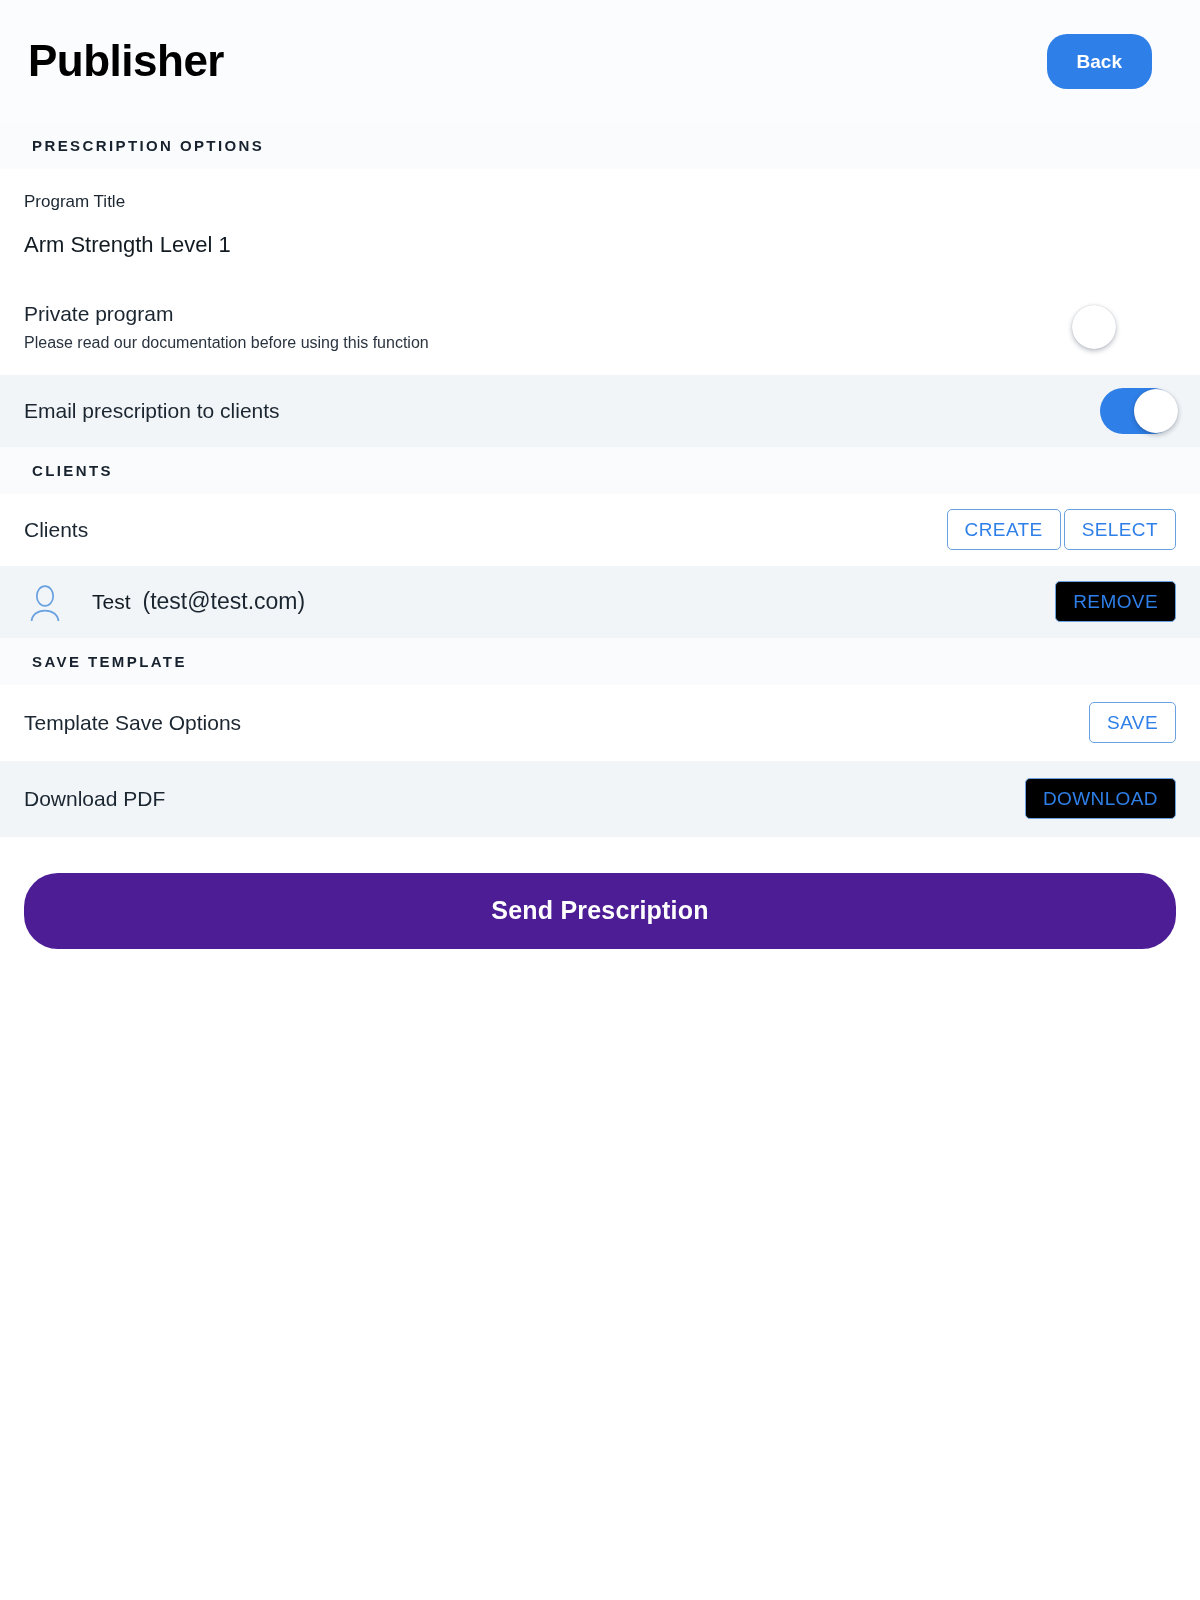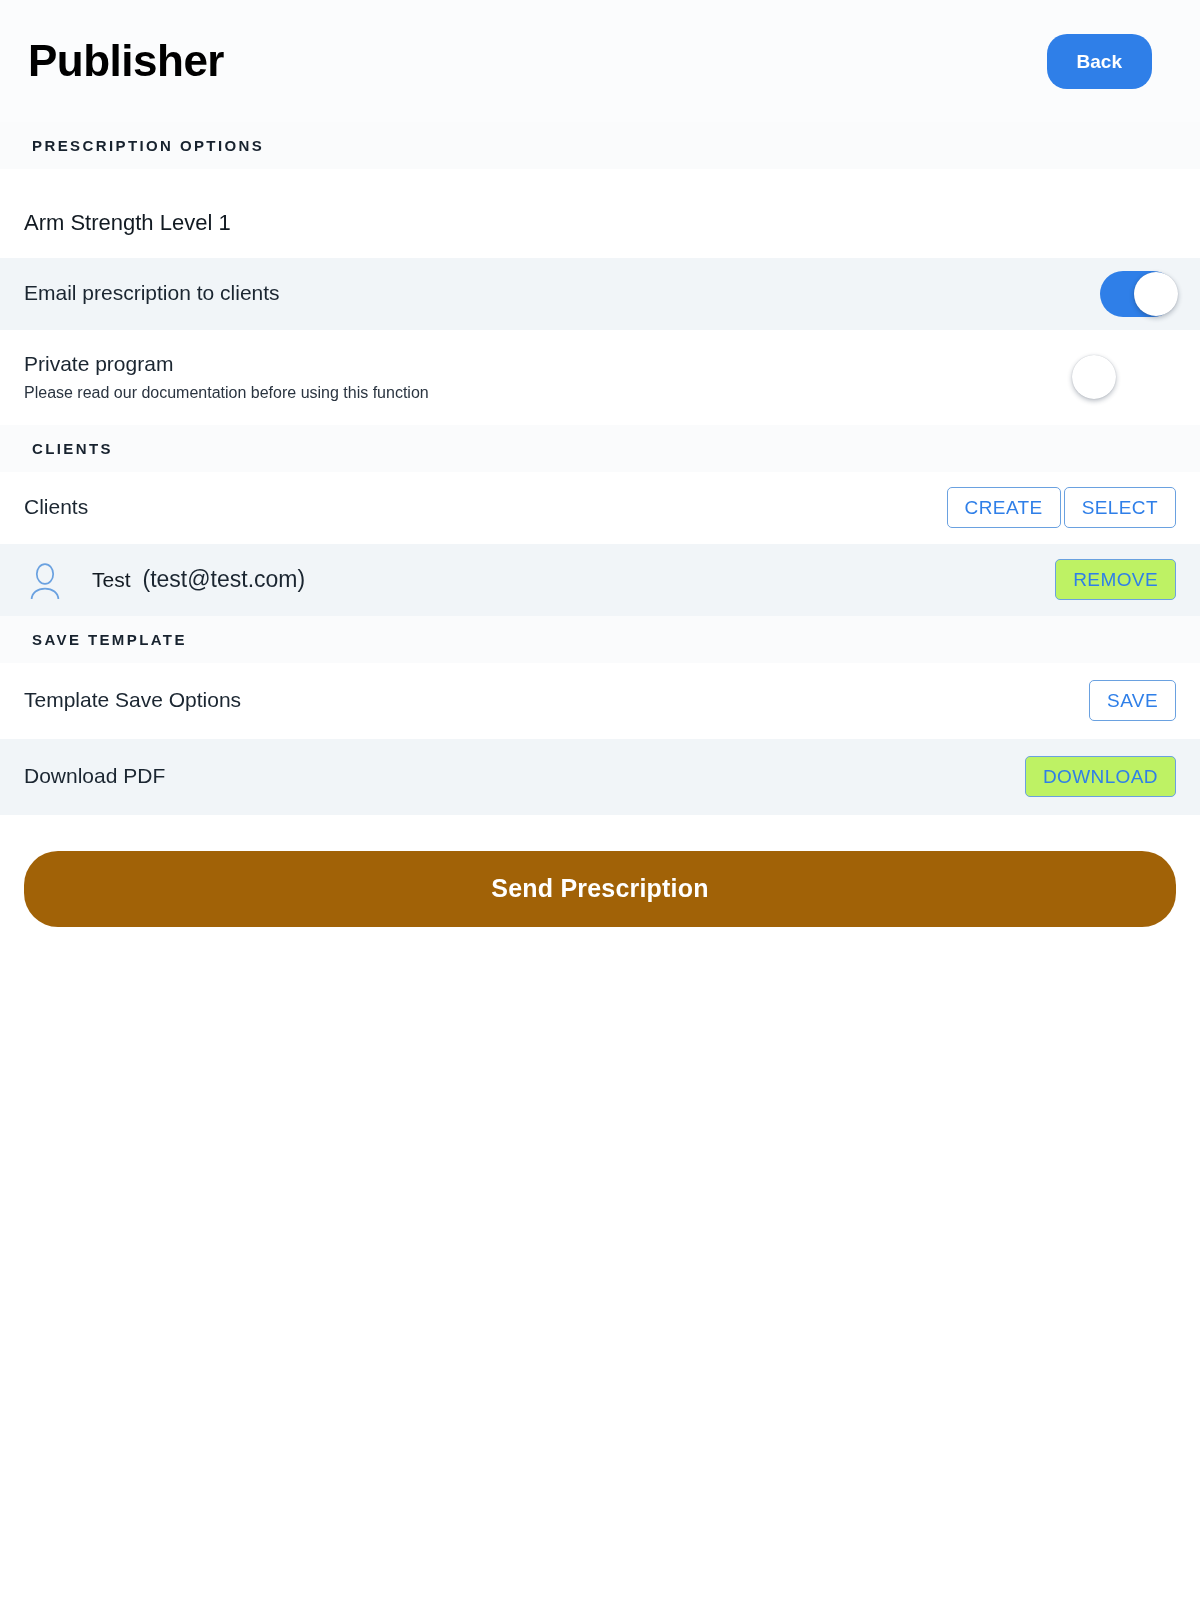--- a/index.html
+++ b/index.html
@@ -159,21 +159,21 @@
     color: #2f7fe8;
     font-size: 19px;
     font-weight: 500;
     letter-spacing: 0.4px;
     padding: 10px 17px;
     cursor: pointer;
     line-height: 1;
     font-family: inherit;
     white-space: nowrap;
   }
-  .btn-outline.on-alt { background: #bef264; }
+  .btn-outline.on-alt { background: #000000; }
 
   .btn-group { display: flex; gap: 3px; align-items: center; }
 
   
   .client-row {
     display: flex;
     align-items: center;
     background: #f1f5f8;
     padding: 0 24px;
     height: 72px;
@@ -199,21 +199,21 @@
     font-size: 23px;
     color: #1b2631;
     margin-left: 12px;
     text-align: center;
   }
 
   
   .send-wrap { padding: 36px 24px 0 24px; background: #ffffff; }
   .send-button {
     width: 100%;
-    background: #a16207;
+    background: #4c1d95;
     color: #ffffff;
     border: none;
     border-radius: 34px;
     height: 76px;
     font-size: 25px;
     font-weight: 700;
     letter-spacing: 0.2px;
     cursor: pointer;
     font-family: inherit;
   }
@@ -230,38 +230,39 @@
   </div>
 
   <div class="header">
     <div class="page-title">Publisher</div>
     <button class="back-button">Back</button>
   </div>
 
   <div class="section-header">PRESCRIPTION OPTIONS</div>
 
   <div class="row-title-block">
+    <div class="field-caption">Program Title</div>
     <div class="field-value">Arm Strength Level 1</div>
-  </div>
-
-  <div class="row alt" style="height:72px;">
-    <div class="row-text">
-      <div class="row-label">Email prescription to clients</div>
-    </div>
-    <div class="toggle on">
-      <div class="knob"></div>
-    </div>
   </div>
 
   <div class="row white" style="height:95px;">
     <div class="row-text">
       <div class="row-label">Private program</div>
       <div class="row-sublabel">Please read our documentation before using this function</div>
     </div>
     <div class="toggle off" style="margin-right:28px;">
+      <div class="knob"></div>
+    </div>
+  </div>
+
+  <div class="row alt" style="height:72px;">
+    <div class="row-text">
+      <div class="row-label">Email prescription to clients</div>
+    </div>
+    <div class="toggle on">
       <div class="knob"></div>
     </div>
   </div>
 
   <div class="section-header">CLIENTS</div>
 
   <div class="row white" style="height:72px;">
     <div class="row-text">
       <div class="row-label">Clients</div>
     </div>

